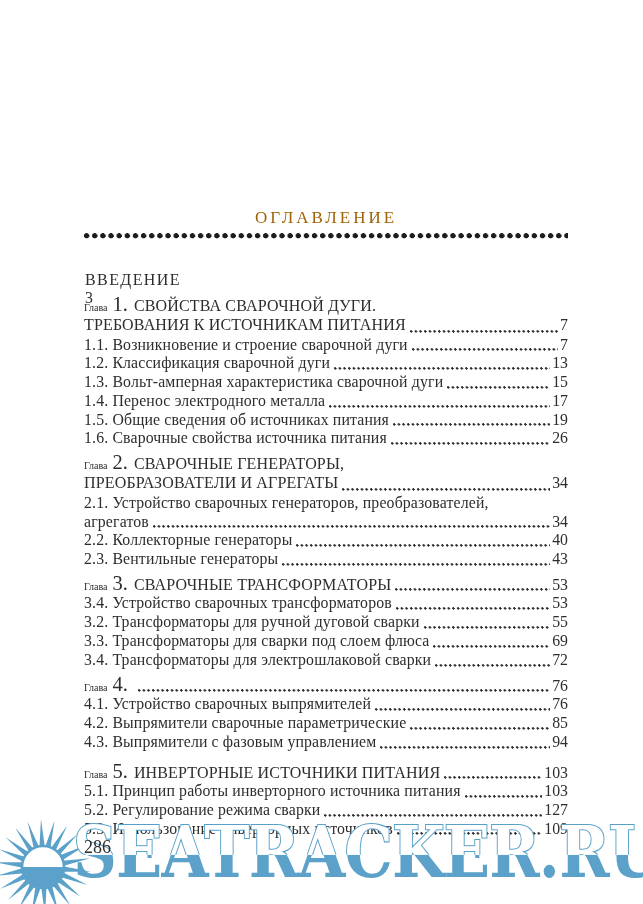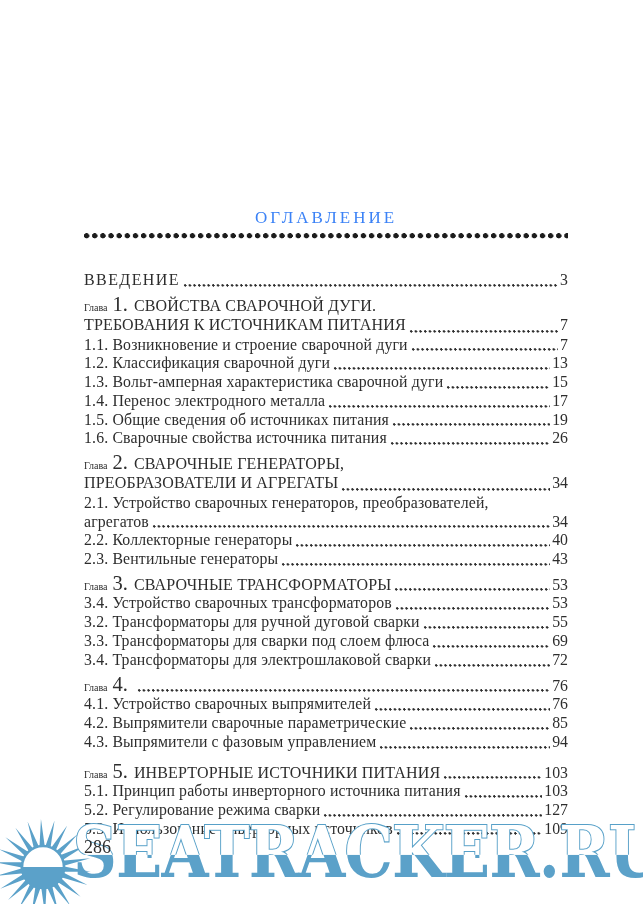--- a/index.html
+++ b/index.html
@@ -12,41 +12,41 @@
     color:#2d2d2d;
   }
   .page { position:absolute; inset:0; background:#fff; }
 
   
   .toc { position:absolute; left:84px; top:208px; width:484px; }
   .toc-title {
     text-align:center;
     font-size:17px;
     letter-spacing:3px;
-    color:#3b82f6;
+    color:#a16207;
   }
   .dot-rule {
     margin-top:4px;
     height:8px;
     background-image: radial-gradient(circle at 2.6px 3.8px, #1d1d1d 2.45px, rgba(0,0,0,0) 2.85px);
     background-size:8.15px 8px;
     background-repeat:repeat-x;
   }
   .rows { margin-top:31px; }
 
   .row {
     display:flex;
     align-items:baseline;
     height:18.8px;
     font-size:15.8px;
     white-space:nowrap;
     color:#2d2d2d;
   }
   .row .txt { letter-spacing:0.15px; }
-  .row.intro { height:19px; }
+  .row.intro { height:19px;flex-direction:column; }
   .row.intro .txt { font-size:16px; letter-spacing:1.4px; }
   .row.chapter-open, .row.chapter { margin-top:4px; height:21.5px; }
   .row.chapter-close { height:20px; }
   .row.gap { margin-top:9px; }
   .ch-word { font-size:10px; margin-right:5px; }
   .ch-num  { font-size:20.5px; line-height:1; margin-right:6px; }
   .caps    { font-size:16px; letter-spacing:0.7px; }
   .leader {
     flex:1 1 auto;
     align-self:stretch;

